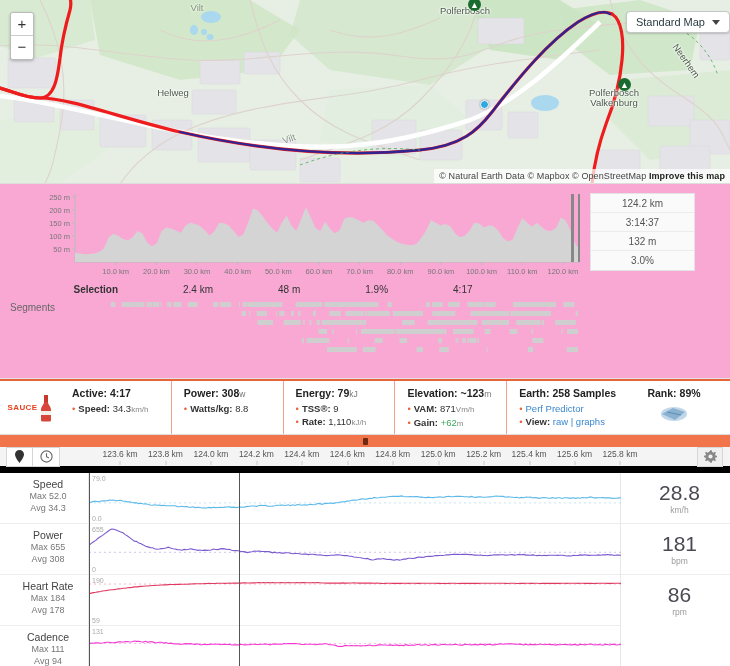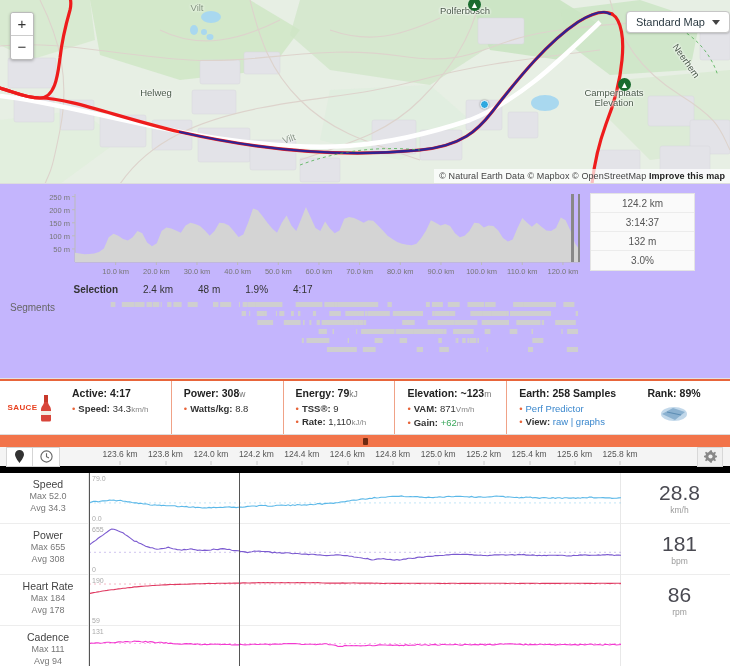--- a/index.html
+++ b/index.html
@@ -34,31 +34,31 @@
   .map-label { position: absolute; font-size: 9.5px; color: #4a5a4a; z-index: 5;
     text-shadow: 0 0 3px #fff, 0 0 3px #fff, 0 0 2px #fff; text-align: center; line-height: 10px; }
   .poi-dot { position: absolute; z-index: 5; width: 13px; height: 13px; border-radius: 50%;
     background: #1a6b2f; display: flex; align-items: center; justify-content: center;
     color: #fff; font-size: 9px; }
   .cursor-dot { position: absolute; z-index: 6; width: 9px; height: 9px; border-radius: 50%;
     background: #2fa8e0; border: 1.5px solid #fff; box-shadow: 0 0 2px rgba(0,0,0,.4); }
 
   
   .elev-panel { position: relative; width: 730px; height: 195px;
-    background: #c4b5fd; border-bottom: 1px solid #e2e2e2; }
+    background: #f9a8d4; border-bottom: 1px solid #e2e2e2; }
   .elev-svg { position: absolute; left: 0; top: 0; }
   .elev-summary { position: absolute; left: 590px; top: 9px; width: 105px;
     border: 1px solid #e4e4e4; background: #fafafa; }
   .elev-summary div { height: 19px; line-height: 19px; text-align: center;
     font-size: 10px; color: #555; border-bottom: 1px solid #ececec; }
   .elev-summary div:last-child { border-bottom: none; }
   .sel-row { position: absolute; left: 0; top: 100px; width: 730px;
     font-size: 10px; display: flex; }
   .sel-label { width: 118px; text-align: right; font-weight: bold; color: #333; }
-  .sel-val { padding-left: 25px; color: #333; }
+  .sel-val { padding-left: 25px; color: #333; margin-left: 40px; }
   .seg-label { position: absolute; left: 10px; top: 118px; font-size: 10px; color: #666; }
 
   
   .sauce-bar { position: relative; width: 730px; height: 56px; background: #fff;
     border-top: 2px solid #e8653a; border-bottom: 1px solid #ddd;
     display: flex; align-items: stretch; }
   .sauce-logo { width: 60px; display: flex; flex-direction: row;
     align-items: center; justify-content: center; gap: 1px; }
   .sauce-word { font-size: 8px; font-weight: bold; color: #e8401f; letter-spacing: .4px; }
   .stat-col { flex: 1; padding: 6px 0 0 12px; border-right: 1px solid #f0a287; }
@@ -183,22 +183,22 @@
     <div class="zoom-btn first">+</div>
     <div class="zoom-btn last">−</div>
   </div>
 
   <div class="map-style-sel">
     <span>Standard Map</span>
     <span class="caret"></span>
   </div>
 
   <div class="map-label" style="left:430px;top:6px;width:70px">Polferbosch</div>
-  <div class="map-label" style="left:133px;top:88px;width:46px">Helweg</div>
-  <div class="map-label" style="left:578px;top:88px;width:72px">Camperplaats Elevation</div>
+  <div class="map-label" style="left:150px;top:88px;width:46px">Helweg</div>
+  <div class="map-label" style="left:578px;top:88px;width:72px">Polferbosch Valkenburg</div>
   <div class="map-label" style="left:664px;top:56px;width:44px;transform:rotate(55deg)">Neerhem</div>
   <div class="map-label" style="left:184px;top:3px;width:26px;opacity:.6">Vilt</div>
   <div class="map-label" style="left:276px;top:134px;width:26px;opacity:.6;transform:rotate(-20deg)">Vilt</div>
 
   <div class="poi-dot" style="left:618px;top:78px">▲</div>
   <div class="poi-dot" style="left:468px;top:-2px">▲</div>
   <div class="cursor-dot" style="left:480px;top:100px"></div>
 
   <div class="map-attrib">
     <span>© Natural Earth Data © Mapbox © OpenStreetMap</span>

